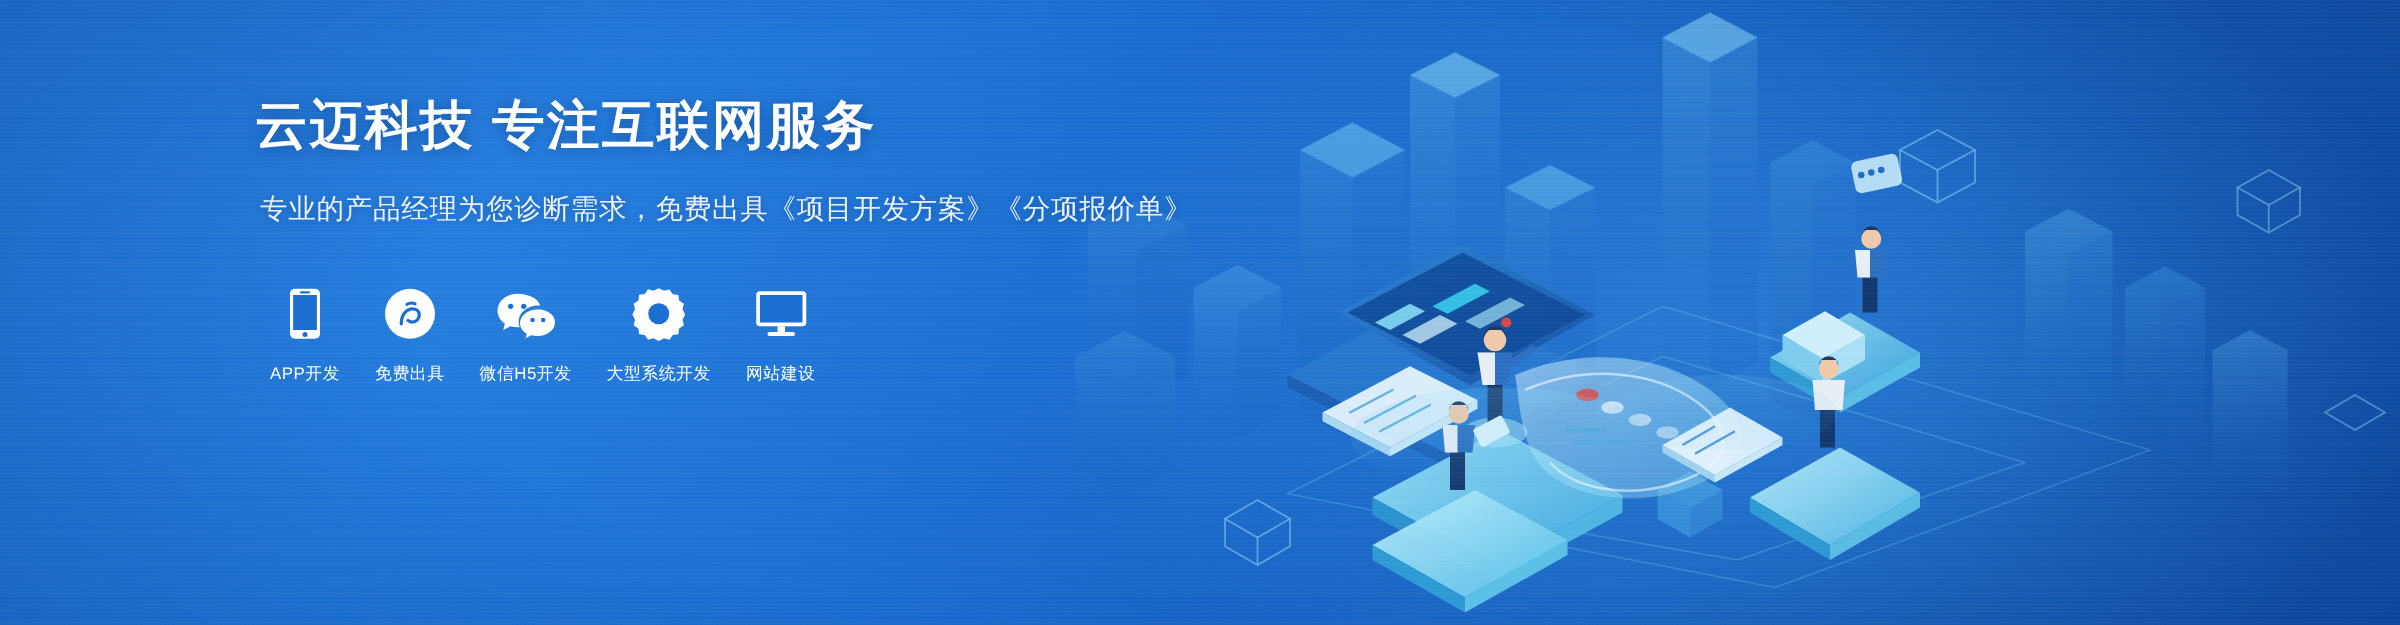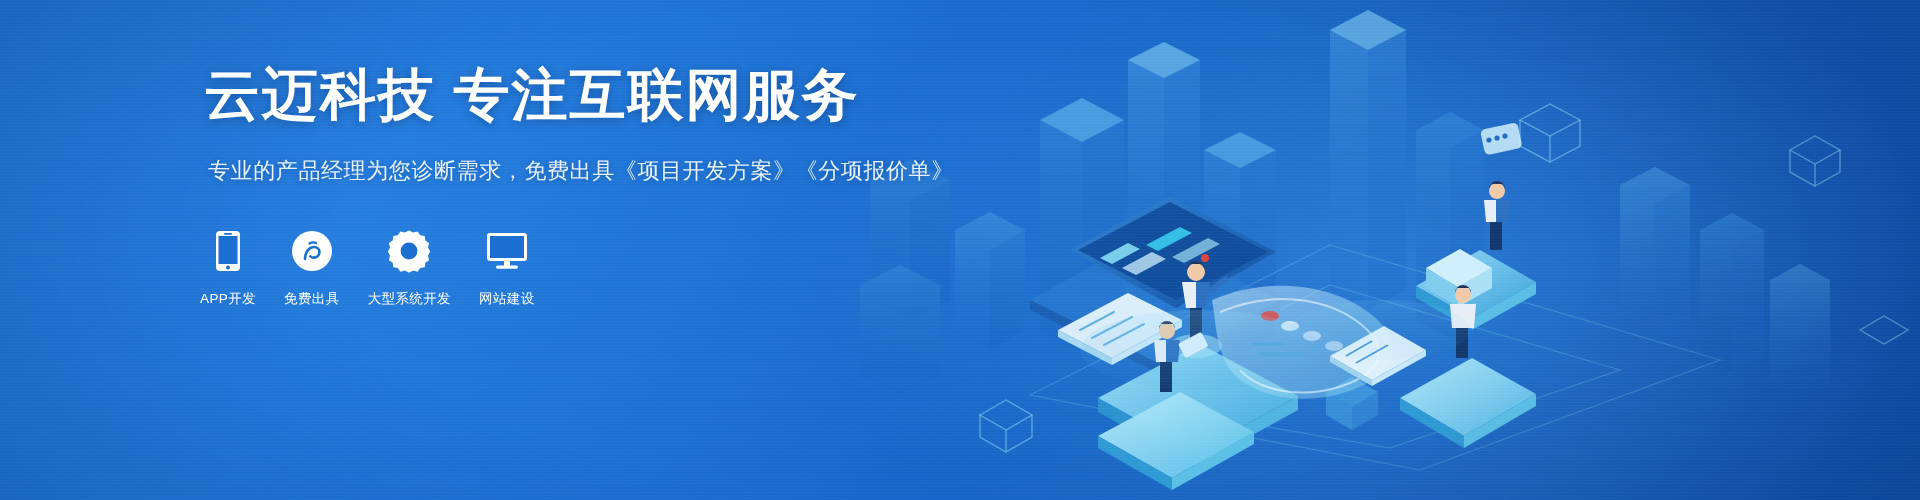--- a/index.html
+++ b/index.html
@@ -25,33 +25,33 @@
   }
   .vignette{
     position:absolute;inset:0;
     background:radial-gradient(ellipse 1400px 560px at 50% 50%, rgba(0,0,0,0) 45%, rgba(4,40,95,.28) 100%);
     pointer-events:none;
   }
 
   
   .copy{position:absolute;left:204px;top:64px;width:760px;}
   .title{
-    font-size:56px;font-weight:bold;color:#ffffff;letter-spacing:2px;
-    line-height:1.12;margin:0 0 26px 0;white-space:nowrap;
+    font-size:42px;font-weight:bold;color:#ffffff;letter-spacing:2px;
+    line-height:1.12;margin:12px 0 26px 0;white-space:nowrap;
     text-shadow:0 2px 10px rgba(0,30,80,.35);
   }
   .sub{
     font-size:22px;color:#e9f2fd;line-height:1.62;margin:4px;
     letter-spacing:.6px;white-space:nowrap;
     text-shadow:0 1px 6px rgba(0,30,80,.30);
   }
   .sub .ln{display:block;}
 
   
-  .services{position:absolute;left:200px;top:228px;display:flex;align-items:flex-start;}
+  .services{position:absolute;left:216px;top:228px;display:flex;align-items:flex-start;}
   .svc{width:auto;text-align:center;margin-right:28px;}
   .svc:last-child{margin-right:0;}
   .svc-ico{height:46px;display:flex;align-items:center;justify-content:center;margin-bottom:16px;}
   .svc-ico svg{display:block;}
   .svc-label{font-size:13.5px;color:#ffffff;letter-spacing:.4px;white-space:nowrap;}
 
   
   .art{position:absolute;right:0;top:0;width:1060px;height:500px;}
   .art svg{display:block;}
 </style>
@@ -304,20 +304,35 @@
       <div class="svc-ico">
         <svg width="42" height="42" viewBox="0 0 42 42">
           <circle cx="21" cy="21" r="20" fill="#ffffff"></circle>
           <path d="M14 29 c0-7 4-12 9-12 3.2 0 5.4 2.1 5.4 5 0 3.4-2.6 5.6-5.6 5.6-1.4 0-2.6-.5-3.4-1.3" fill="none" stroke="#1b6fd0" stroke-width="2.6" stroke-linecap="round"></path>
           <path d="M18.5 13.5 c2-1.2 4.6-1.4 6.6-.4" fill="none" stroke="#1b6fd0" stroke-width="2.4" stroke-linecap="round"></path>
         </svg>
       </div>
       <div class="svc-label">免费出具</div>
     </div>
 
+    <div class="svc">
+      <div class="svc-ico">
+        <svg width="48" height="42" viewBox="0 0 48 42">
+          <path d="M18 5 C9 5 2 11 2 18.5 c0 4.2 2.3 7.9 5.9 10.3 L6.6 34 l5.6-3 c1.8.5 3.7.8 5.8.8 .6 0 1.2 0 1.8-.1
+                   -.6-1.4-.9-2.9-.9-4.5 0-7.1 7-12.8 15.6-12.8 .6 0 1.1 0 1.7.1 C34.6 9 27.1 5 18 5 Z" fill="#ffffff"></path>
+          <circle cx="12.5" cy="15" r="2.1" fill="#1b6fd0"></circle>
+          <circle cx="23" cy="15" r="2.1" fill="#1b6fd0"></circle>
+          <path d="M34 17.5 C26.3 17.5 20 22.4 20 28.4 c0 3.5 2.1 6.6 5.4 8.6 l-1 3.6 4.5-2.4 c1.6.4 3.3.6 5.1.6
+                   7.7 0 14-4.9 14-10.9 0-6-6.3-10.4-14-10.4 Z" fill="#ffffff"></path>
+          <circle cx="30" cy="26" r="1.8" fill="#1b6fd0"></circle>
+          <circle cx="38.5" cy="26" r="1.8" fill="#1b6fd0"></circle>
+        </svg>
+      </div>
+      <div class="svc-label">微信H5开发</div>
+    </div>
 
     <div class="svc">
       <div class="svc-ico">
         <svg width="44" height="44" viewBox="0 0 44 44">
           <path d="M22 1.5 l4.2 2.1 4.4-1.1 2.6 3.8 4.5.6 .6 4.5 3.8 2.6 -1.1 4.4 2.1 4.2 -2.1 4.2 1.1 4.4
                    -3.8 2.6 -.6 4.5 -4.5.6 -2.6 3.8 -4.4-1.1 -4.2 2.1 -4.2-2.1 -4.4 1.1 -2.6-3.8 -4.5-.6 -.6-4.5
                    -3.8-2.6 1.1-4.4 -2.1-4.2 2.1-4.2 -1.1-4.4 3.8-2.6 .6-4.5 4.5-.6 2.6-3.8 4.4 1.1 Z" fill="#ffffff"></path>
           <circle cx="22" cy="22" r="8.4" fill="#1b6fd0"></circle>
         </svg>
       </div>

